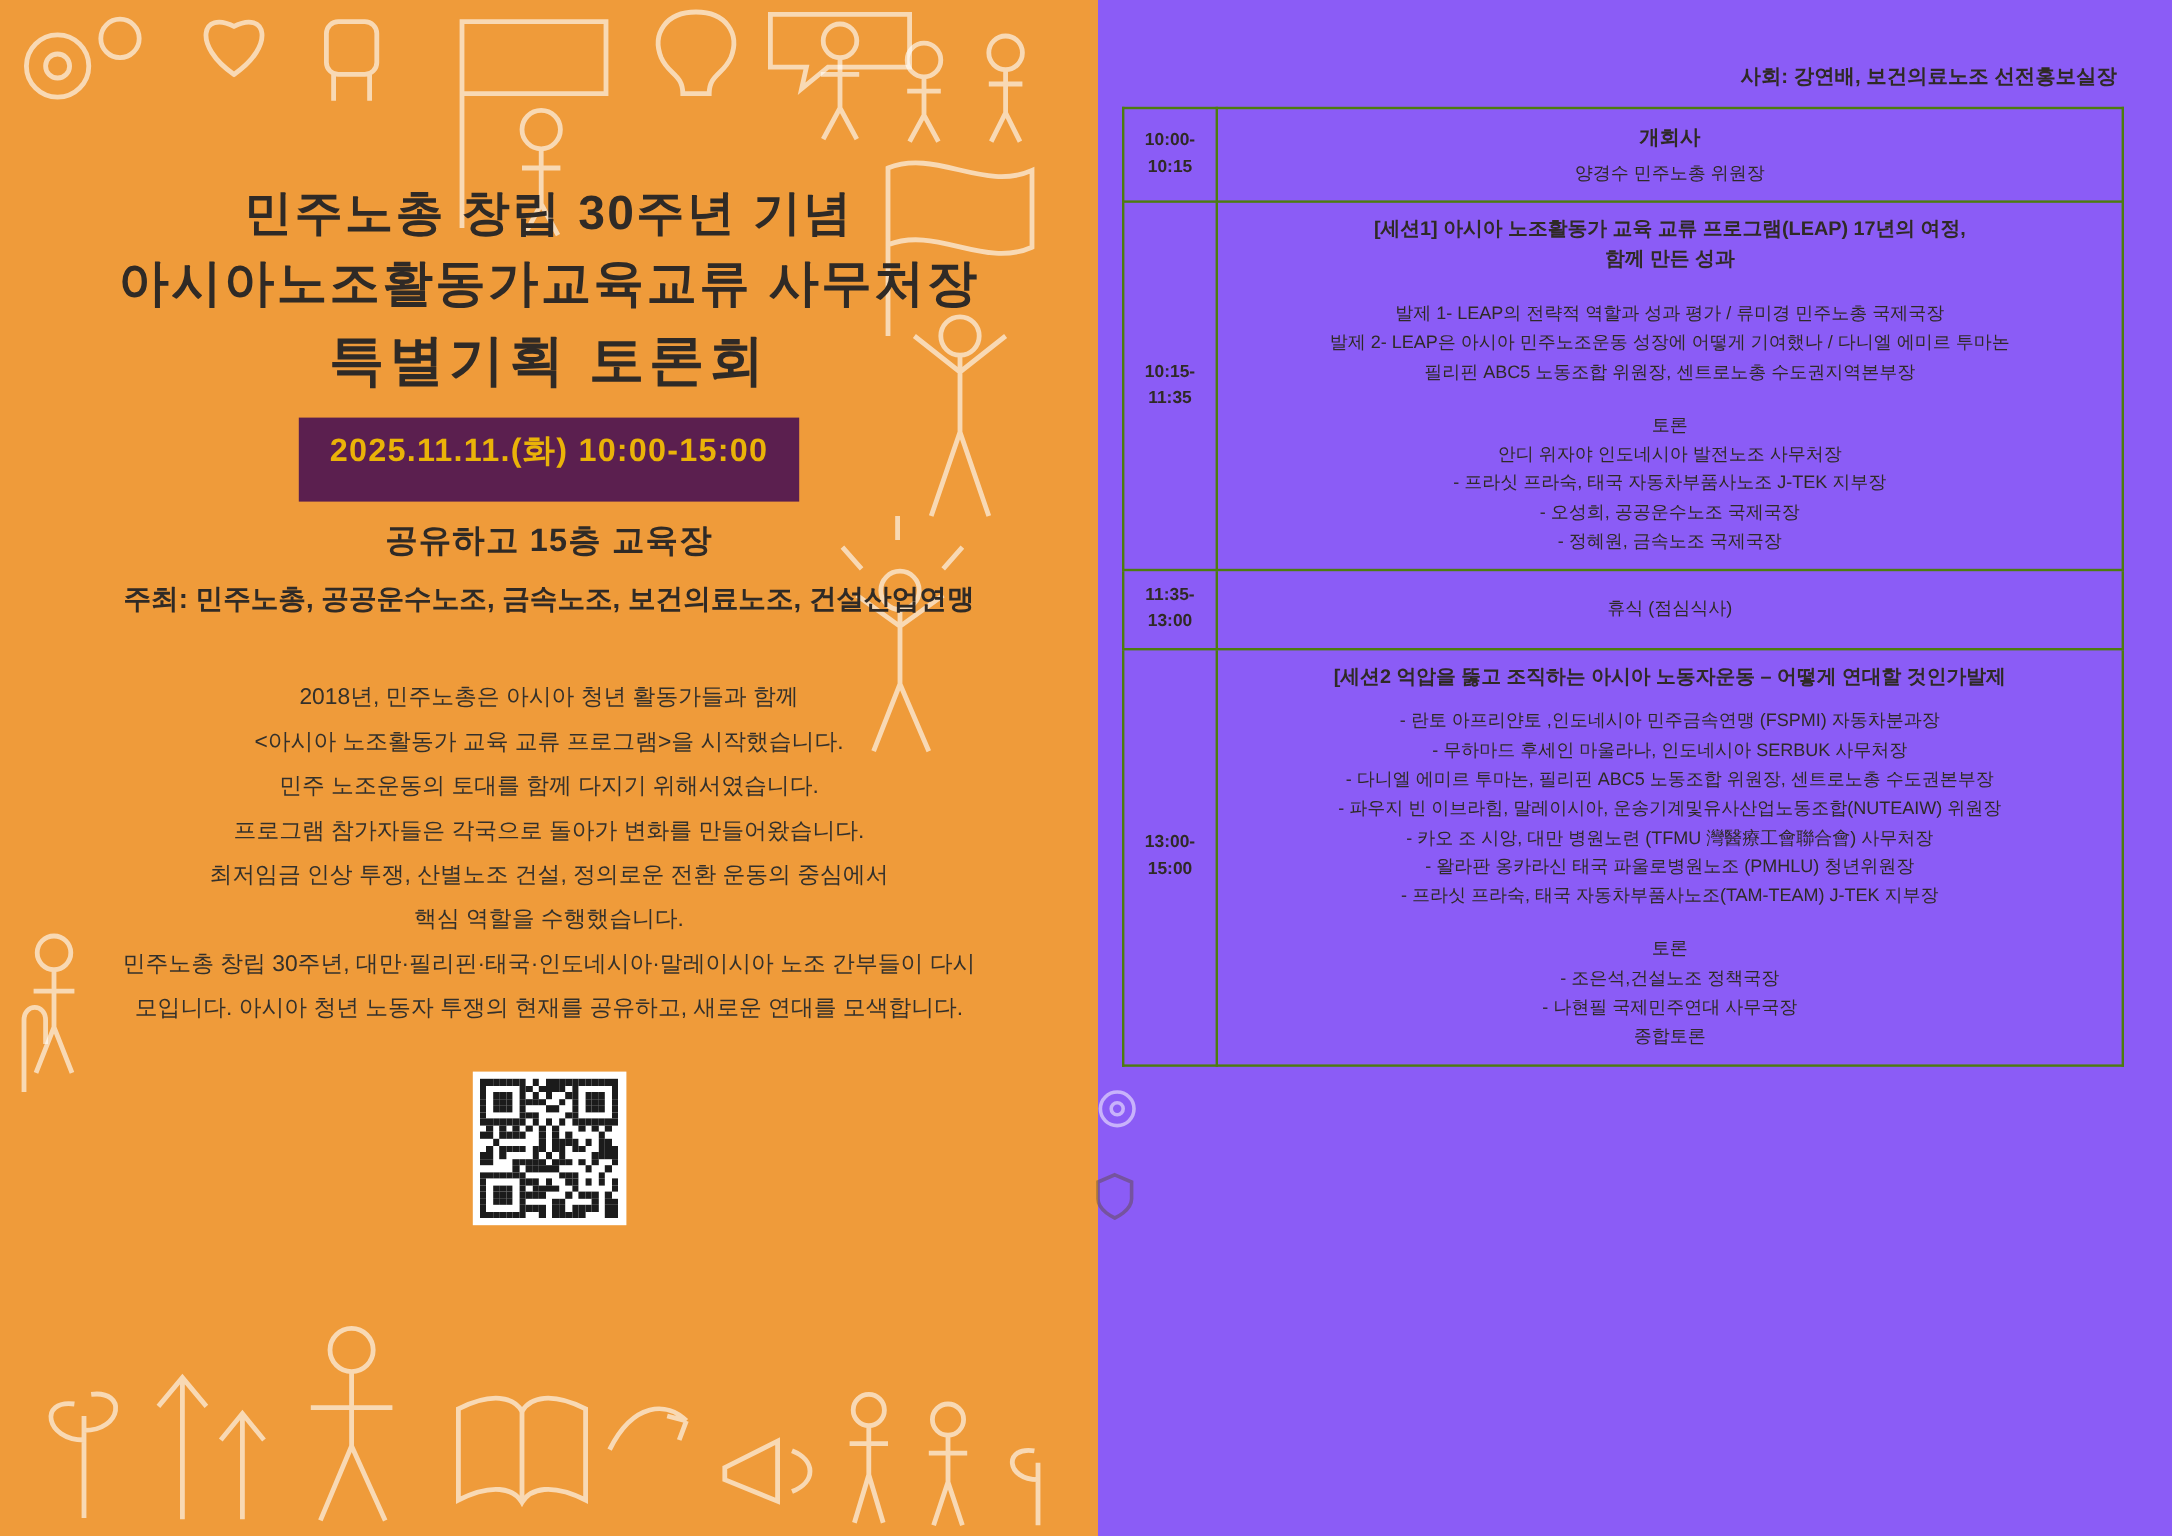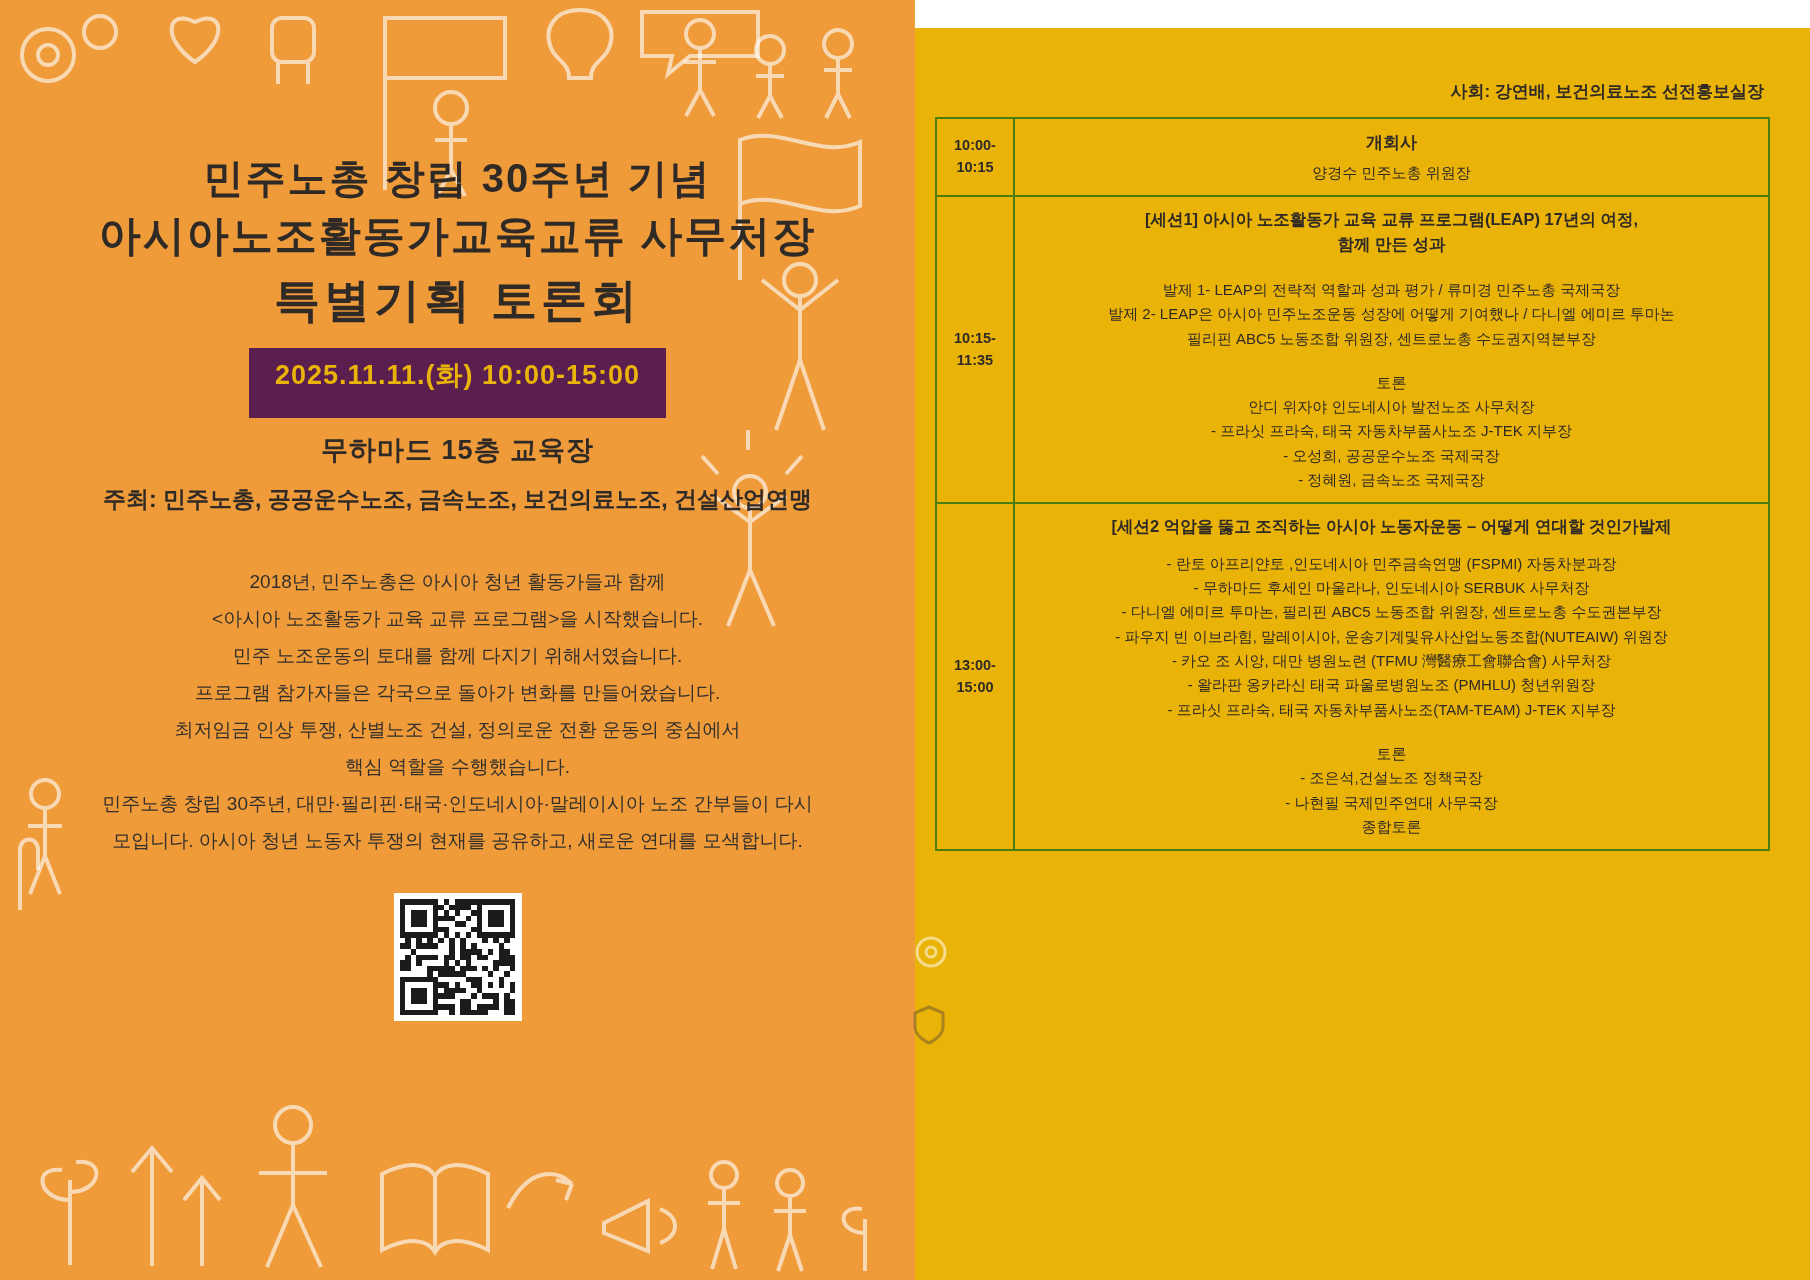--- a/index.html
+++ b/index.html
@@ -100,23 +100,22 @@
     padding: 6px;
     display: grid;
     grid-template-columns: repeat(21, 1fr);
     grid-template-rows: repeat(21, 1fr);
   }
   .qr i { background: #1b1b1b; }
   
   .program {
     position: relative;
     flex: 1 1 auto;
-    background: #eab308;
+    background: #8b5cf6;
     padding: 52px 40px 30px 20px;
-    margin-top: 28px;
   }
   .moderator {
     text-align: right;
     color: #2f2a26;
     font-size: 17px;
     font-weight: 700;
     padding-right: 6px;
     margin-bottom: 14px;
   }
   table.schedule {
@@ -246,21 +245,21 @@
       <svg class="doodle" style="left:820px;top:1175px;" width="90" height="100" viewBox="0 0 90 100">
         <path d="M45 96 L45 44 M45 58 C18 58 16 30 42 34" fill="none" stroke="currentColor" stroke-width="4"></path>
       </svg>
     </div>
 
     <div class="poster-inner">
       <div class="title-l1">민주노총 창립 30주년 기념</div>
       <div class="title-l2">아시아노조활동가교육교류 사무처장</div>
       <div class="title-l3">특별기획 토론회</div>
       <div class="datebar">2025.11.11.(화) 10:00-15:00</div>
-      <div class="venue">무하마드 15층 교육장</div>
+      <div class="venue">공유하고 15층 교육장</div>
       <div class="hosts">주최: 민주노총, 공공운수노조, 금속노조, 보건의료노조, 건설산업연맹</div>
       <div class="body-copy blk">2018년, 민주노총은 아시아 청년 활동가들과 함께
 &lt;아시아 노조활동가 교육 교류 프로그램&gt;을 시작했습니다.
 민주 노조운동의 토대를 함께 다지기 위해서였습니다.
 프로그램 참가자들은 각국으로 돌아가 변화를 만들어왔습니다.
 최저임금 인상 투쟁, 산별노조 건설, 정의로운 전환 운동의 중심에서
 핵심 역할을 수행했습니다.
 민주노총 창립 30주년, 대만·필리핀·태국·인도네시아·말레이시아 노조 간부들이 다시
 모입니다. 아시아 청년 노동자 투쟁의 현재를 공유하고, 새로운 연대를 모색합니다.</div>
 
@@ -747,20 +746,25 @@
 필리핀 ABC5 노동조합 위원장, 센트로노총 수도권지역본부장</div>
             <span class="sp-m"></span>
             <div class="blk">토론
 안디 위자야 인도네시아 발전노조 사무처장
 - 프라싯 프라숙, 태국 자동차부품사노조 J-TEK 지부장
 - 오성희, 공공운수노조 국제국장
 - 정혜원, 금속노조 국제국장</div>
           </td>
         </tr>
 
+        <tr>
+          <td class="time">11:35-
+13:00</td>
+          <td class="content rest">휴식 (점심식사)</td>
+        </tr>
 
         <tr>
           <td class="time">13:00-
 15:00</td>
           <td class="content">
             <div class="head-line blk">[세션2 억압을 뚫고 조직하는 아시아 노동자운동 – 어떻게 연대할 것인가발제</div>
             <span class="sp-s"></span>
             <div class="blk">- 란토 아프리얀토 ,인도네시아 민주금속연맹 (FSPMI) 자동차분과장
 - 무하마드 후세인 마울라나, 인도네시아 SERBUK 사무처장
 -  다니엘 에미르 투마논, 필리핀 ABC5 노동조합 위원장, 센트로노총 수도권본부장

